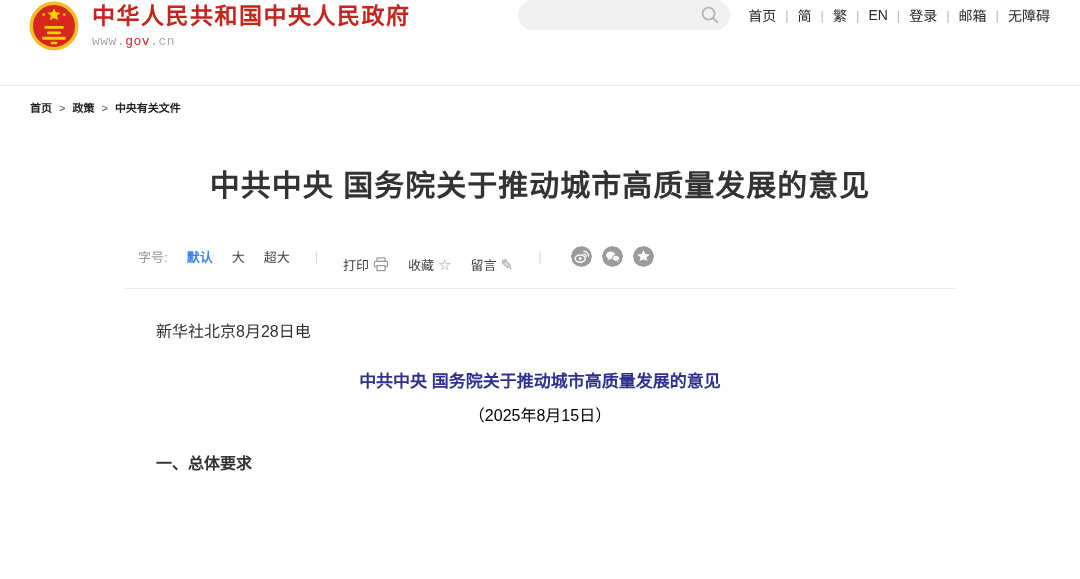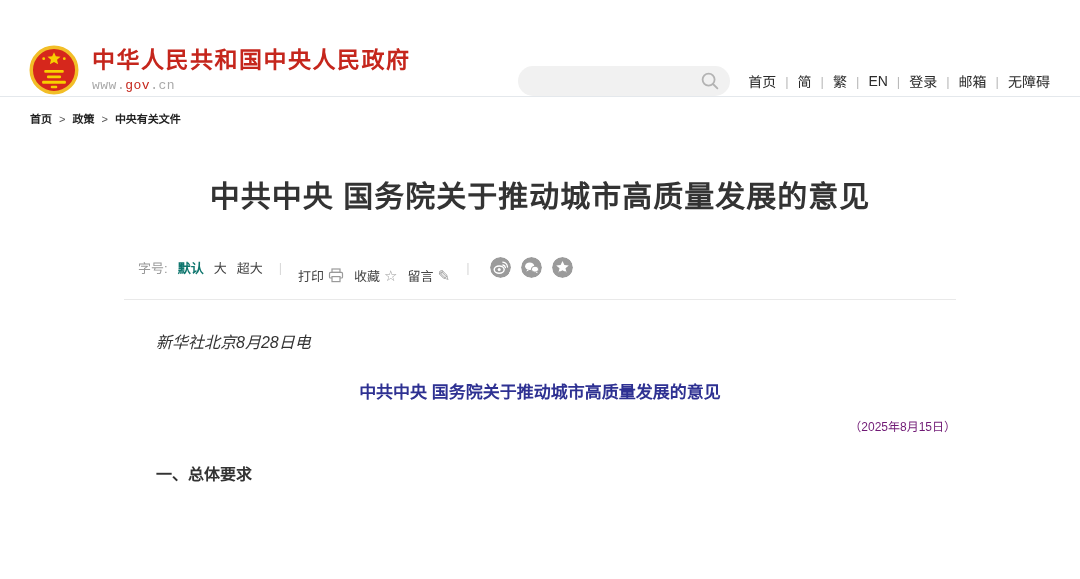--- a/index.html
+++ b/index.html
@@ -1,21 +1,21 @@
 <!DOCTYPE html>
 <html lang="zh-CN"><head>
 <meta charset="utf-8">
 <style>
   * { margin:0; padding:0; box-sizing:border-box; }
   html,body { width:1080px; height:579px; overflow:hidden; background:#fff;
     font-family:"Liberation Sans","DejaVu Sans",sans-serif; color:#333; }
 
   
-  .site-header { height:97px; padding:0 30px 0 28px; display:flex;
-    align-items:flex-end; justify-content:space-between;
+  .site-header { height:86px; padding:0 30px 0 28px; display:flex;
+    align-items:flex-start; justify-content:space-between;
     border-bottom:1px solid #e4e8ec; background:#fff; }
   .logo-area { display:flex; align-items:center; gap:12px; }
   .emblem { width:52px; height:52px; flex:0 0 auto; }
   .site-title { font-size:23px; font-weight:700; color:#c5261c; letter-spacing:1.5px; line-height:1.2; }
   .site-url { font-size:13px; color:#a9a9a9; margin-top:4px; letter-spacing:.5px;font-family:Liberation Mono, monospace; }
   .site-url .red { color:#c5261c; }
 
   .header-right { display:flex; align-items:center; gap:18px; }
   .searchbox { position:relative; width:212px; height:30px; }
   .searchbox input { width:100%; height:100%; border:none; outline:none;
@@ -32,36 +32,36 @@
   .breadcrumb .sep { color:#555; margin:0 7px; font-weight:400; }
 
   
   .article { width:832px; margin:0 auto; }
   .article h1 { text-align:center; font-size:30px; font-weight:700; color:#333;
     letter-spacing:1px; margin:40px 0 34px; }
 
   .meta-row { display:flex; align-items:center; justify-content:space-between;
     font-size:13px; color:#999; padding:0 12px 14px 14px; border-bottom:1px solid #e9e9e9; }
   .meta-left span { margin-right:6px; }
-  .meta-right { display:flex; align-items:center; gap:10px; color:#555; }
+  .meta-right { display:flex; align-items:center; gap:19px; color:#555; }
   .meta-right .fs-label { color:#999; }
   .fs-option { cursor:pointer; color:#444; text-decoration:none; }
-  .fs-option.active { color:#0f766e; font-weight:700; }
+  .fs-option.active { color:#3b82f6; font-weight:700; }
   .tool-link { cursor:pointer; color:#444; display:inline-flex; align-items:center; gap:4px;margin-top:16px; }
   .tool-glyph { color:#9a9a9a; font-size:15px; line-height:1; }
   .pipe2 { color:#d9d9d9; margin:0 6px; }
   .share-group { display:flex; align-items:center; gap:10px; margin-left:4px; }
   .share-btn { width:21px; height:21px; border-radius:50%; cursor:pointer; display:block; }
 
   
   .doc-body { font-size:16px; line-height:34px; color:#333; padding-top:26px; }
   .doc-body p.indent { text-indent:2em; }
-  .dateline { margin-bottom:16px;font-style:italic; }
+  .dateline { margin-bottom:16px; }
   .doc-title { text-align:center; color:#2e3192; font-weight:700; font-size:17px; margin-top:4px; }
-  .doc-date { text-align:right; color:#701a75; font-size:12px; margin-bottom:14px; }
+  .doc-date { text-align:center; color:#000000; font-size:16px; margin-bottom:14px; }
   .sec-head { font-weight:700; margin:2px 0; }
 </style>
 </head>
 <body>
 
 <header class="site-header">
   <div class="logo-area">
     <svg class="emblem" viewBox="0 0 48 48">
       <circle cx="24" cy="24" r="21" fill="#d6271c" stroke="#f2be27" stroke-width="3.2"></circle>
       <path d="M24 7.5l1.7 3.9 4.3.4-3.2 2.8 1 4.2-3.8-2.3-3.8 2.3 1-4.2-3.2-2.8 4.3-.4z" fill="#f8d000"></path>

